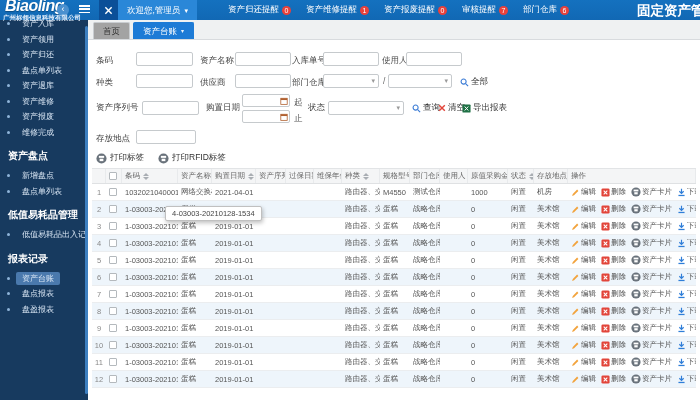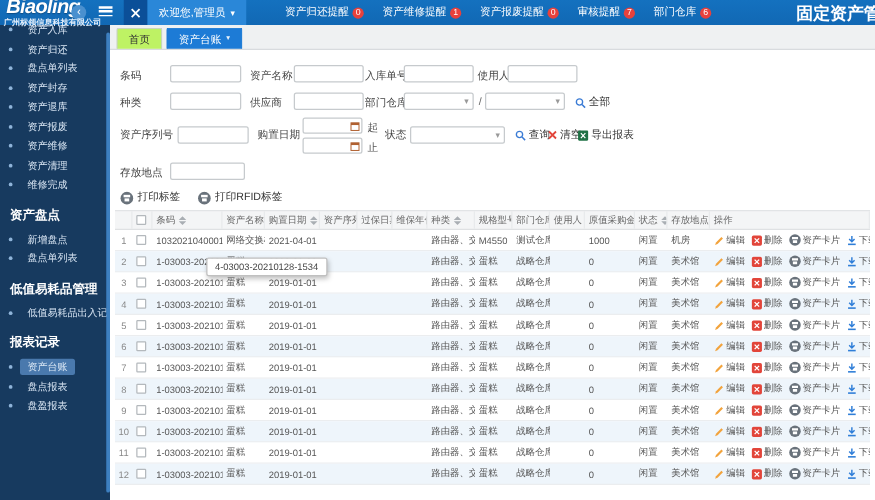--- a/index.html
+++ b/index.html
@@ -38,21 +38,21 @@
   .sb-item{display:flex;align-items:center;height:15.5px;padding-left:7px;color:#d9e6f4;
     font-size:8px;cursor:pointer;white-space:nowrap;}
   .sb-item .dot{width:3px;height:3px;border-radius:50%;background:#8fb4d9;margin-right:6px;flex:none;}
   .sb-item .lbl{padding:1px 6px;border-radius:2px;}
   .sb-item.active .lbl{background:var(--sb-active);}
   .sb-header{color:#fff;font-size:10px;font-weight:bold;padding:9px 0 5px 8px;white-space:nowrap;}
   
   .tabbar{position:absolute;top:20px;left:88px;width:612px;height:20px;background:#eff1f2;
     border-bottom:1px solid #d8dbde;display:flex;align-items:flex-end;padding-left:5px;gap:3px;}
   .tab{height:17px;line-height:15px;font-size:8.5px;padding:0 9px;border:1px solid #c9cdd1;
-    border-bottom:none;background:#bef264;color:#333;border-radius:2px 2px 0 0;cursor:pointer;
+    border-bottom:none;background:#a3a3a3;color:#333;border-radius:2px 2px 0 0;cursor:pointer;
     display:flex;align-items:center;gap:4px;}
   .tab.active{background:var(--accent);border-color:var(--accent);color:#fff;}
   .tab .xm{font-size:6px;opacity:.9;}
   
   .main{position:absolute;top:40px;left:88px;width:612px;height:360px;background:#fff;}
   .frow{position:absolute;left:8px;right:2px;height:16px;font-size:8.5px;color:#444;}
   .flab{position:absolute;top:3px;white-space:nowrap;}
   .inp{position:absolute;top:0;height:14px;border:1px solid #c6cacd;border-radius:2px;background:#fff;
     font-size:8px;padding:0 2px;outline:none;}
   .sel{position:absolute;top:0;height:14px;border:1px solid #c6cacd;border-radius:2px;background:#fff;
@@ -131,45 +131,41 @@
   <div class="company">广州标领信息科技有限公司</div>
 
   <div class="sidebar">
     <div class="sb-nav">
         <div class="sb-item">
           <span class="dot"></span>
           <span class="lbl">资产入库</span>
         </div>
         <div class="sb-item">
           <span class="dot"></span>
+          <span class="lbl">资产领用</span>
+        </div>
+        <div class="sb-item">
+          <span class="dot"></span>
           <span class="lbl">资产归还</span>
         </div>
         <div class="sb-item">
           <span class="dot"></span>
           <span class="lbl">盘点单列表</span>
         </div>
         <div class="sb-item">
           <span class="dot"></span>
-          <span class="lbl">资产封存</span>
-        </div>
-        <div class="sb-item">
-          <span class="dot"></span>
           <span class="lbl">资产退库</span>
         </div>
         <div class="sb-item">
           <span class="dot"></span>
+          <span class="lbl">资产维修</span>
+        </div>
+        <div class="sb-item">
+          <span class="dot"></span>
           <span class="lbl">资产报废</span>
-        </div>
-        <div class="sb-item">
-          <span class="dot"></span>
-          <span class="lbl">资产维修</span>
-        </div>
-        <div class="sb-item">
-          <span class="dot"></span>
-          <span class="lbl">资产清理</span>
         </div>
         <div class="sb-item">
           <span class="dot"></span>
           <span class="lbl">维修完成</span>
         </div>
         <div class="sb-header">资产盘点</div>
         <div class="sb-item">
           <span class="dot"></span>
           <span class="lbl">新增盘点</span>
         </div>

